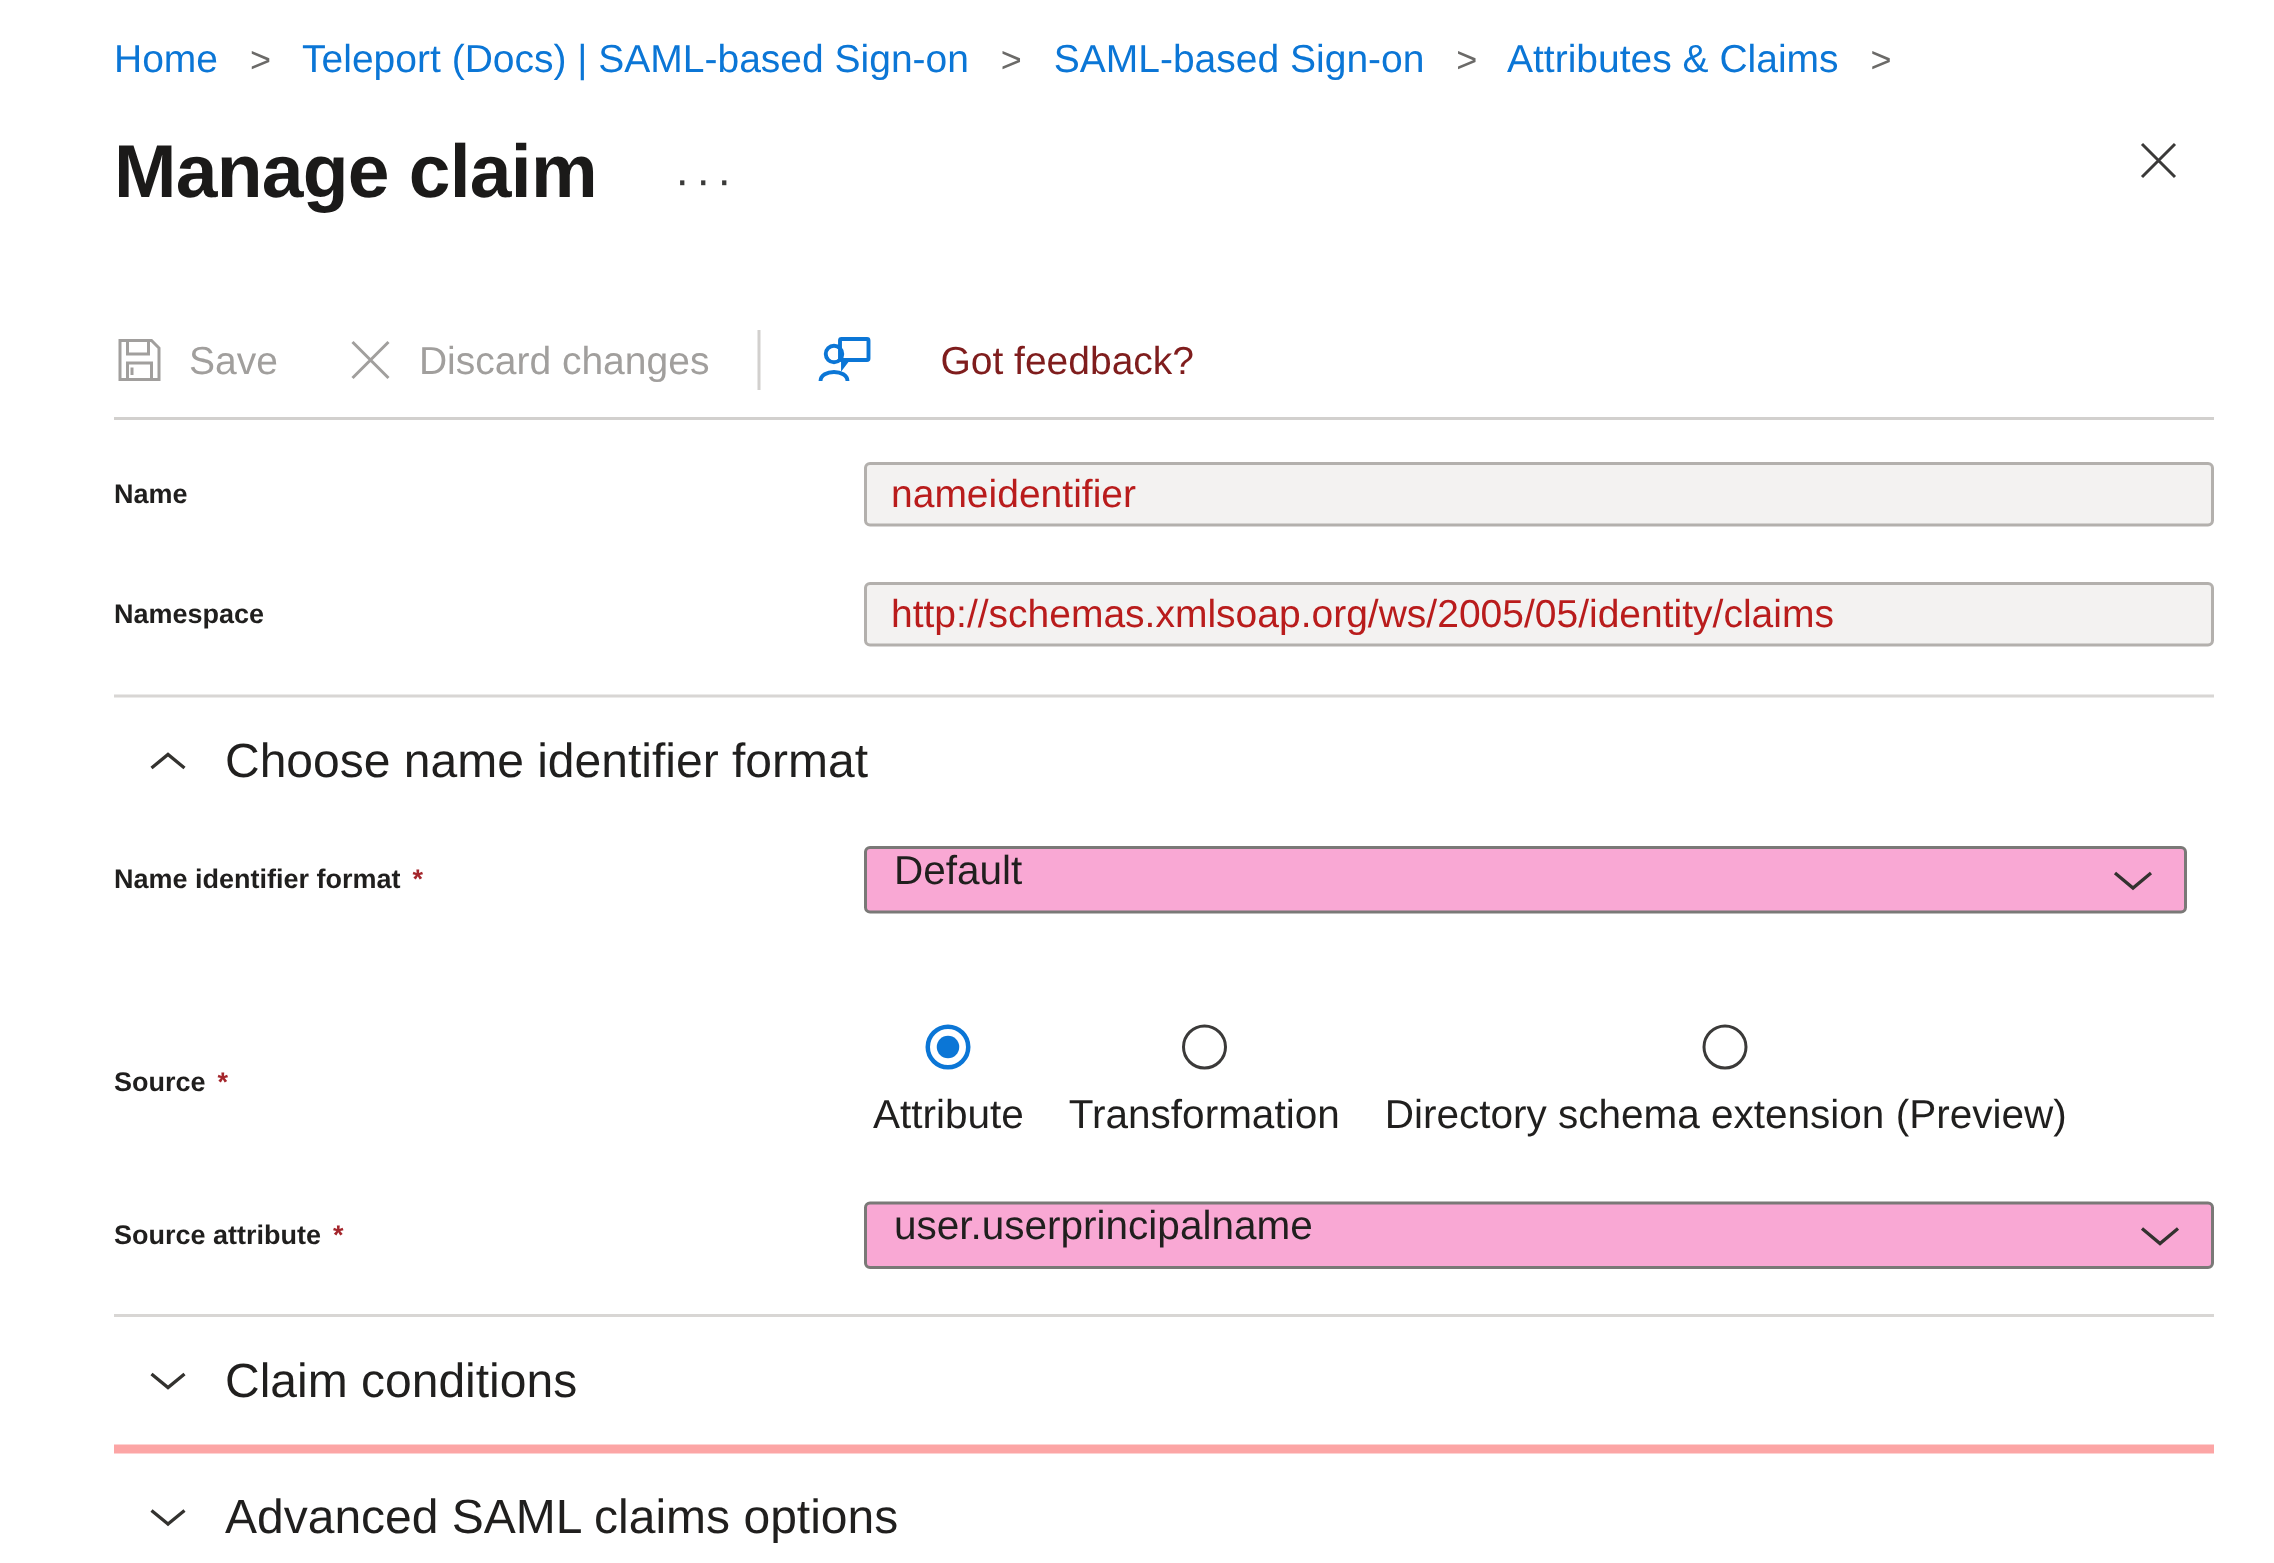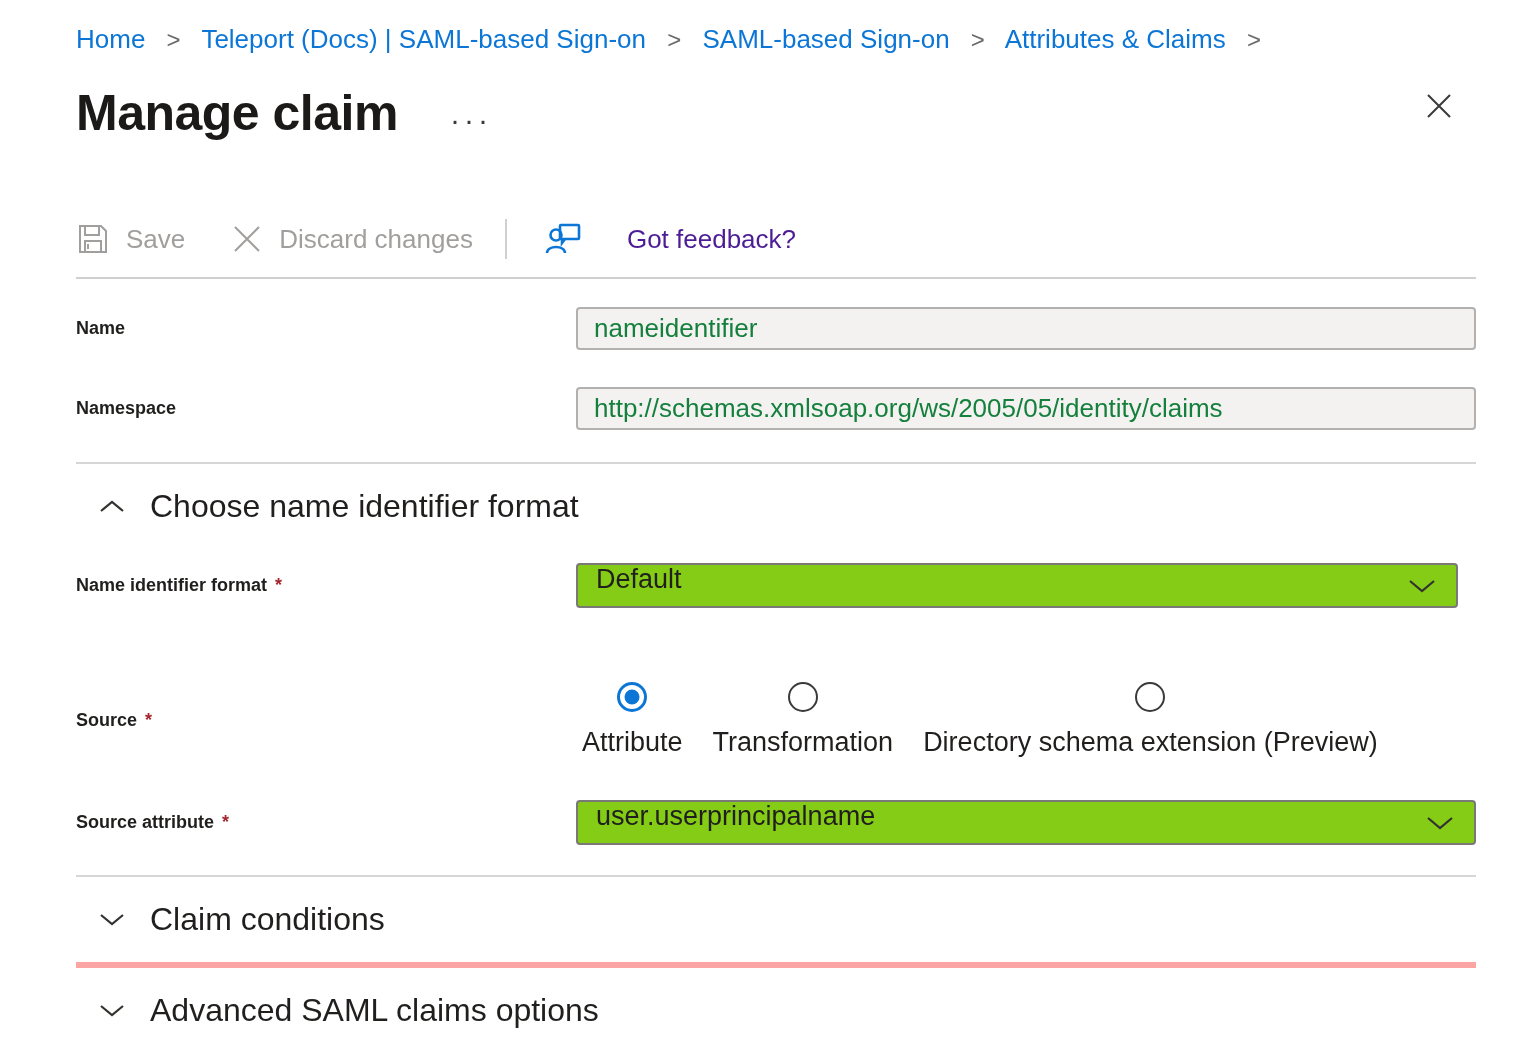--- a/index.html
+++ b/index.html
@@ -19,39 +19,39 @@
   .close-btn { position: absolute; right: 16px; top: 4px; background: none; border: none; cursor: pointer; padding: 6px; }
 
   
   .toolbar { margin-top: 70px; display: flex; align-items: center; }
   .tb-btn { display: flex; align-items: center; background: none; border: none; font-family: inherit; font-size: 26px; gap: 16px; cursor: pointer; padding: 4px 0; }
   .tb-btn.disabled { color: #a19f9d; }
   .tb-btn .lbl { white-space: nowrap; }
   .tb-save { margin-right: 46px; }
   .tb-discard { margin-right: 0; }
   .v-div { width: 2px; height: 40px; background: #d2d0ce; margin: 0 36px 0 32px; }
-  .tb-feedback { color: #4c1d95; gap: 44px; }
+  .tb-feedback { color: #7f1d1d; gap: 44px; }
   .toolbar-rule { margin-top: 14px; border-bottom: 2px solid #d2d0ce; }
 
   
   .form-row { display: grid; grid-template-columns: 500px 1fr; align-items: center; }
   .form-label { font-size: 18px; color: #201f1e; font-weight: bold; }
   .req { color: #a4262c; margin-left: 8px; }
 
-  .dis-input { width: 100%; height: 43px; background: #f3f2f1; border: 2px solid #b3b0ad; border-radius: 4px; color: #15803d; font-family: inherit; font-size: 26px; padding: 0 16px; }
+  .dis-input { width: 100%; height: 43px; background: #f3f2f1; border: 2px solid #b3b0ad; border-radius: 4px; color: #b91c1c; font-family: inherit; font-size: 26px; padding: 0 16px; }
 
   .row-name { margin-top: 28px; }
   .row-namespace { margin-top: 37px; }
 
   .section-rule { margin-top: 32px; border-bottom: 2px solid #d8d6d4; }
 
   .section-header { display: flex; align-items: center; gap: 24px; padding: 24px 0 24px 22px; cursor: pointer; }
   .section-header .s-label { font-size: 32px; color: #201f1e; }
 
-  .combo { position: relative; width: 100%; height: 45px; border: 2px solid #7a7977; border-radius: 4px; display: flex; align-items: center; padding: 0 60px 12px 18px; font-size: 27px; color: #201f1e; cursor: pointer; background: #84cc16; }
+  .combo { position: relative; width: 100%; height: 45px; border: 2px solid #7a7977; border-radius: 4px; display: flex; align-items: center; padding: 0 60px 12px 18px; font-size: 27px; color: #201f1e; cursor: pointer; background: #f9a8d4; }
   .combo.short { width: calc(100% - 18px); }
   .combo .chev { position: absolute; right: 18px; top: 50%; transform: translateY(-50%); display: flex; }
 
   .row-nif { margin-top: 14px; }
   .row-source { margin-top: 74px; align-items: center; }
   .row-srcattr { margin-top: 42px; }
 
   
   .radio-group { display: flex; align-items: center; gap: 30px; padding-left: 6px; }
   .radio-opt { display: flex; align-items: center; gap: 15px; cursor: pointer; font-size: 27px; color: #201f1e; white-space: nowrap; flex-direction: column; }

